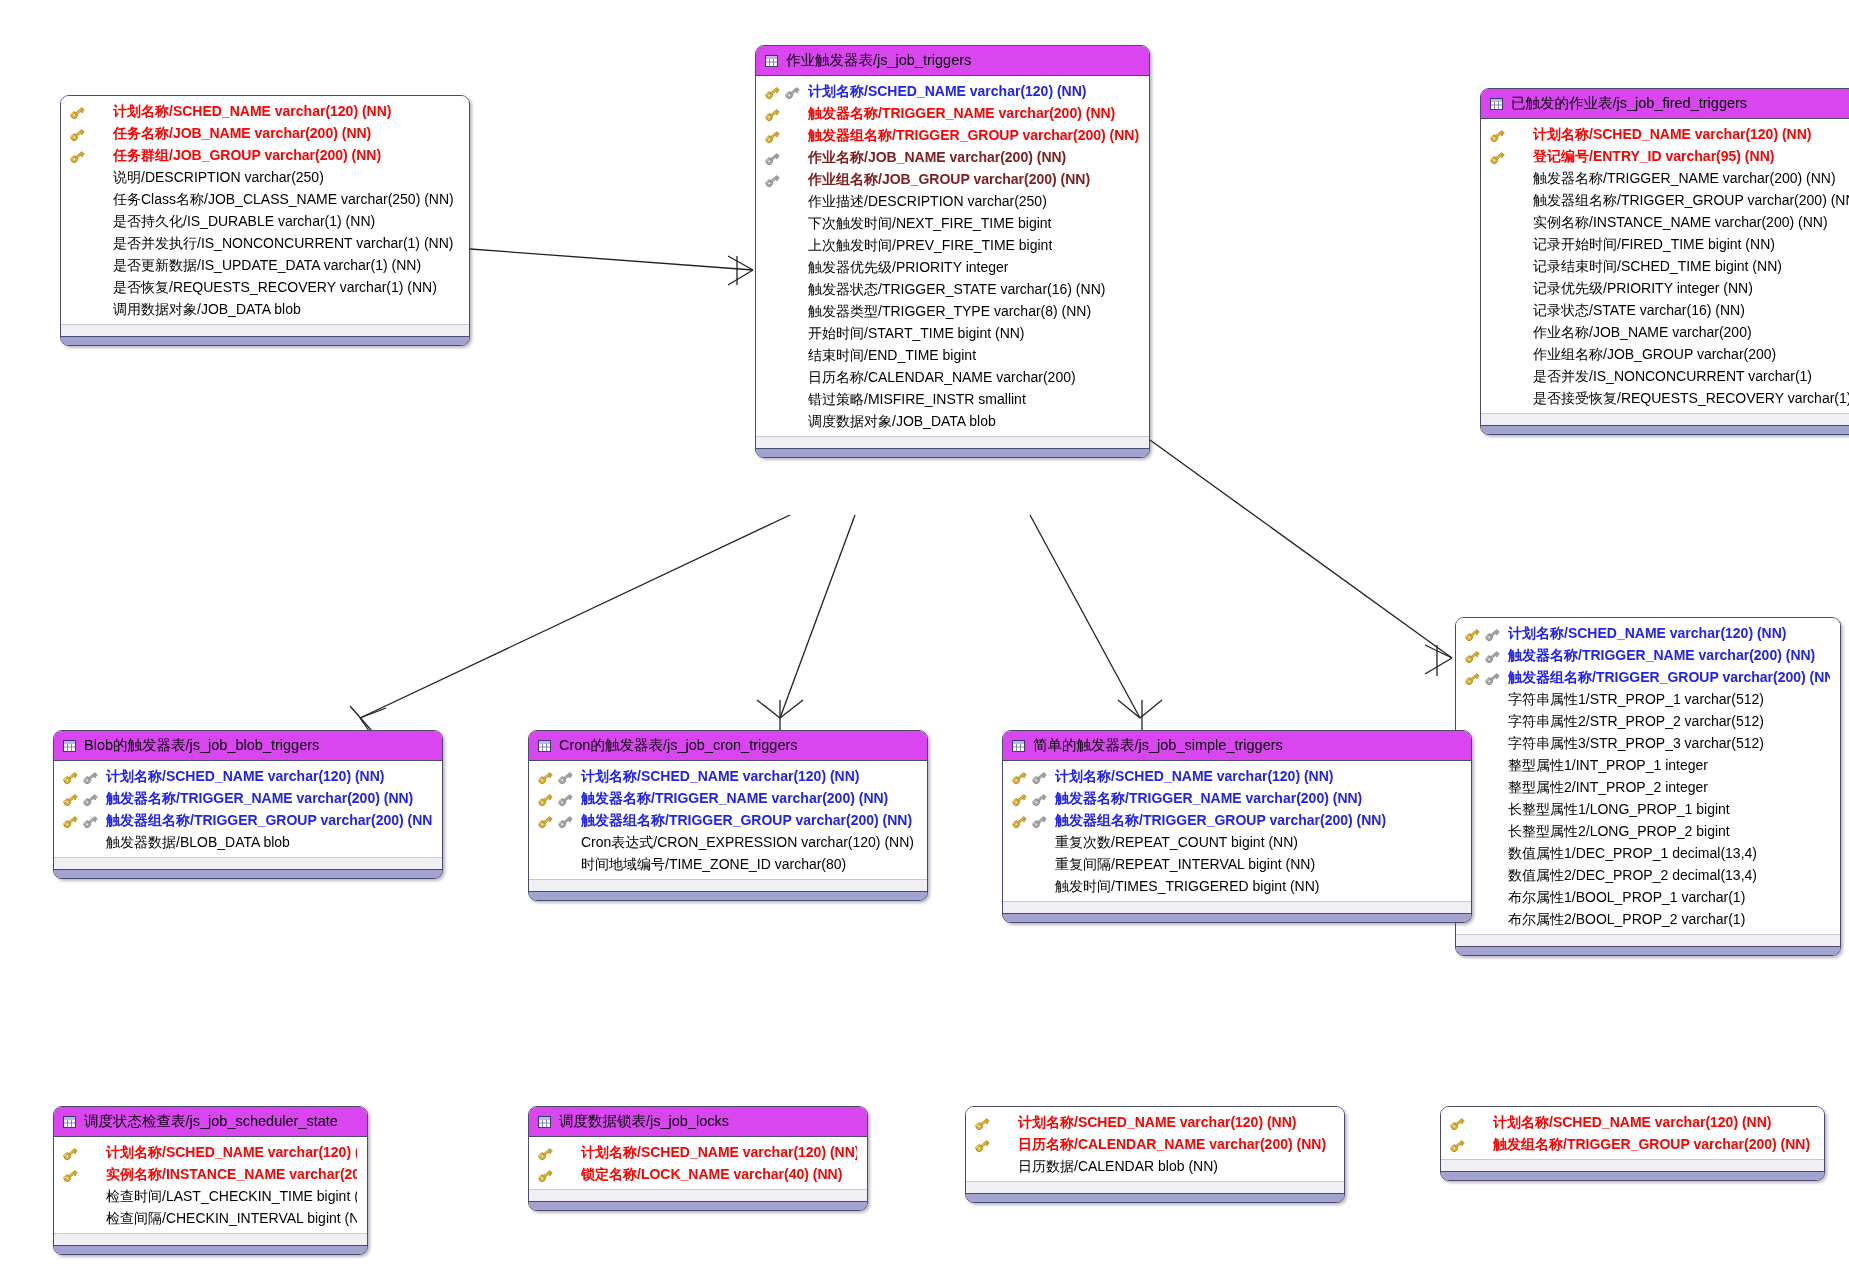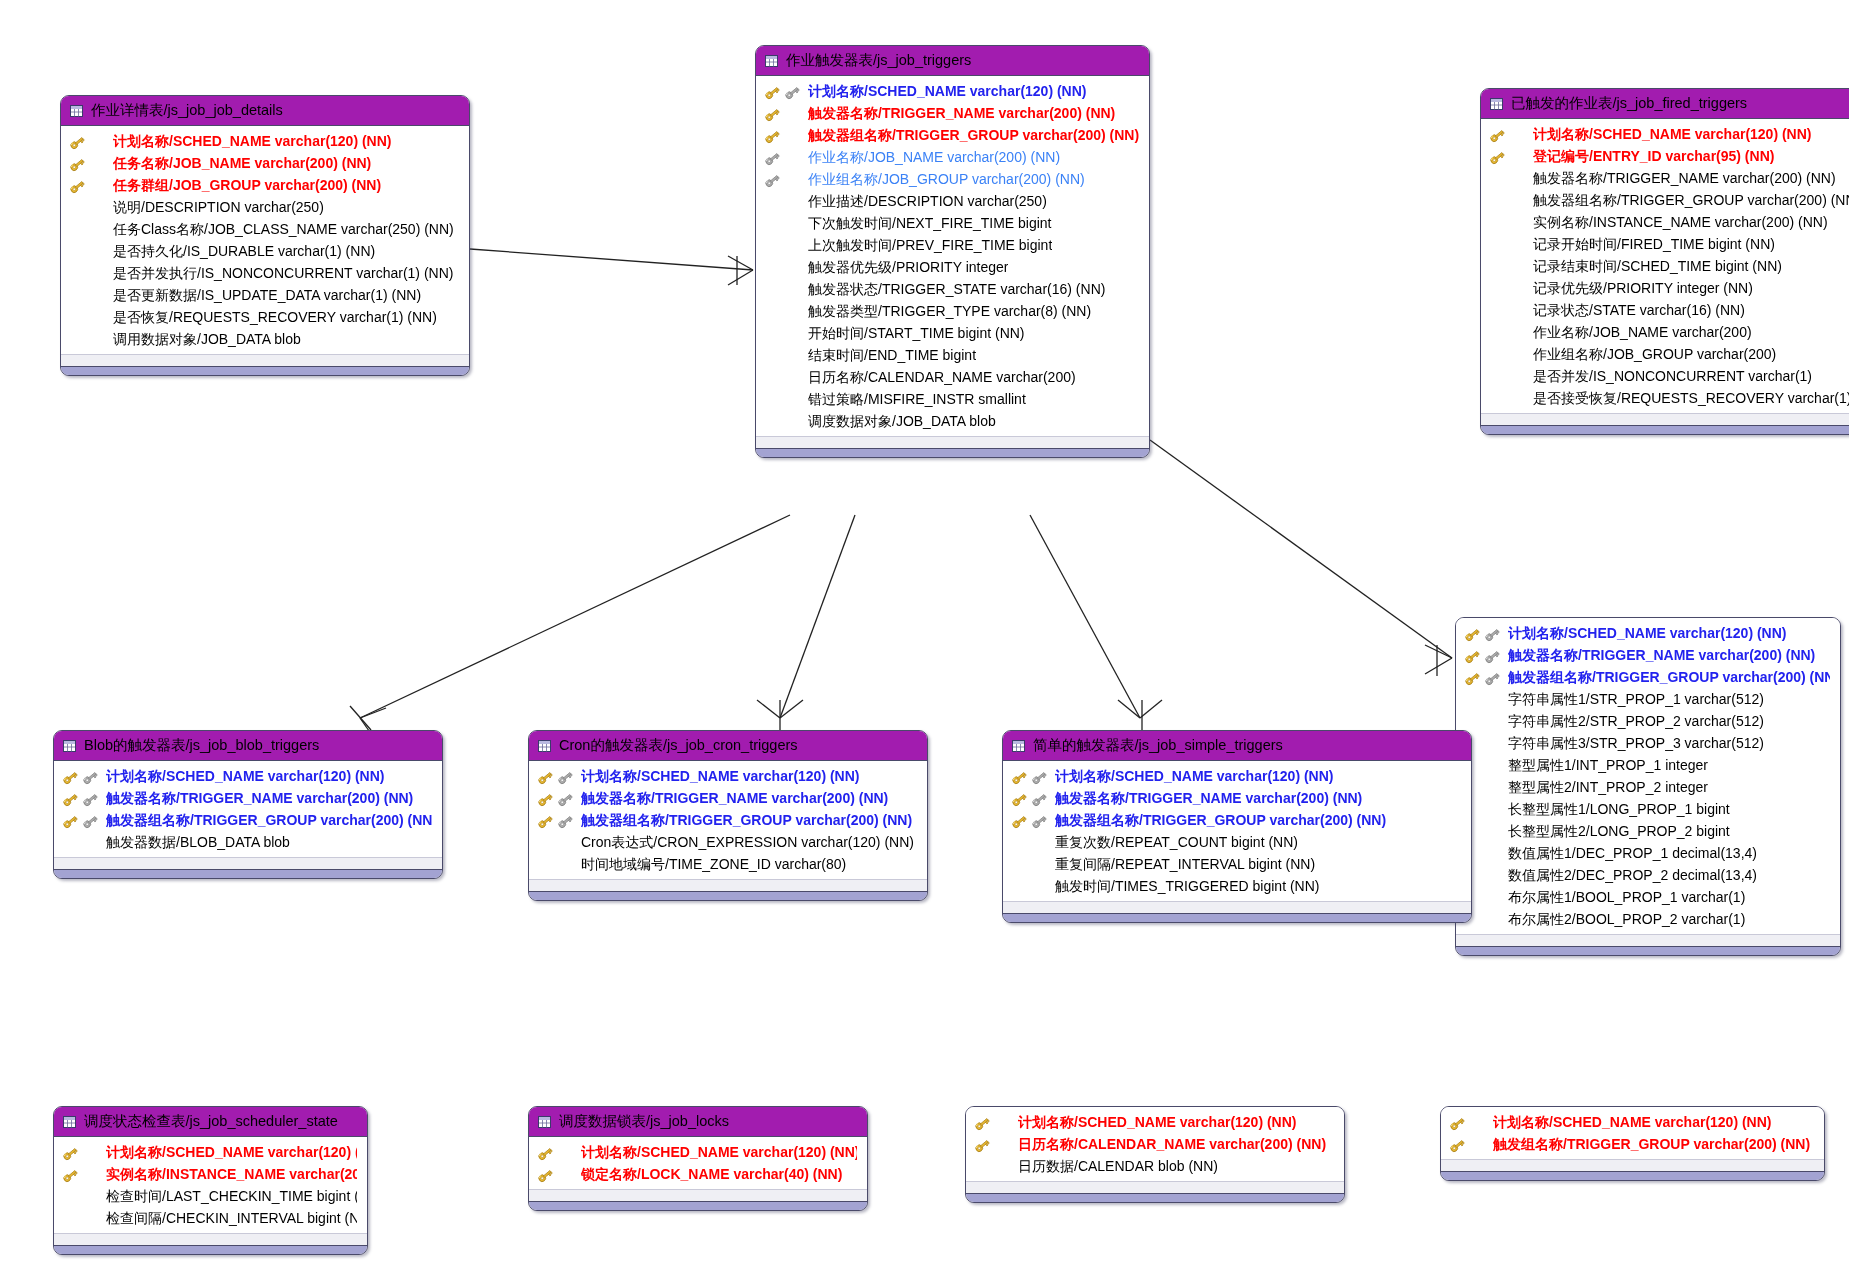--- a/index.html
+++ b/index.html
@@ -27,21 +27,21 @@
     border-radius:9px;
     background:#ffffff;
     box-shadow:2px 2px 3px rgba(80,80,110,.40);
     overflow:hidden;
     z-index:5;
   }
   .ent-head{
     display:flex;
     align-items:center;
     gap:8px;
-    background:#a21caf;
+    background:#d946ef;
     border-bottom:1px solid #4a4a6a;
     padding:5px 10px 5px 9px;
     font-size:14.5px;
     color:#000;
     white-space:nowrap;
   }
   .tbl-icon{
     flex:0 0 auto;
     width:13px;height:12px;
     position:relative;
@@ -72,21 +72,21 @@
     display:inline-block;
     flex:0 0 auto;
   }
   .key svg{display:block;}
   .aname{
     overflow:hidden;
     text-overflow:clip;
   }
   .c-red{color:#ff0000;font-weight:bold;}
   .c-blue{color:#2222ee;font-weight:bold;}
-  .c-green{color:#3b82f6;font-weight:normal;}
+  .c-green{color:#7f1d1d;font-weight:bold;}
   .c-black{color:#000000;font-weight:normal;}
   .ent-strip{
     height:11px;
     background:#efeff4;
     border-top:1px solid #c9c9d8;
   }
   .ent-foot{
     height:8px;
     background:#a3a3d2;
     border-top:1px solid #4a4a6a;
@@ -131,32 +131,20 @@
       <line x1="1150" y1="440" x2="1452" y2="658"></line>
       <g>
         <line x1="1452" y1="658" x2="1425" y2="645"></line>
         <line x1="1452" y1="658" x2="1425" y2="674"></line>
         <line x1="1437" y1="645" x2="1437" y2="676"></line>
       </g>
     </g>
   </svg>
 
 <div class="entity" style="left: 60px; top: 95px; width: 410px;">
-      <div class="ent-head">
-        <span class="tbl-icon">
-          <svg width="13" height="12" viewBox="0 0 13 12">
-            <rect x="0.5" y="0.5" width="12" height="11" fill="#ffffff" stroke="#3b3b6b"></rect>
-            <rect x="1" y="1" width="11" height="3" fill="#b9b9e0"></rect>
-            <line x1="1" y1="7" x2="12" y2="7" stroke="#6b6b9b" stroke-width="0.8"></line>
-            <line x1="4.5" y1="4" x2="4.5" y2="11.5" stroke="#6b6b9b" stroke-width="0.8"></line>
-            <line x1="8.5" y1="4" x2="8.5" y2="11.5" stroke="#6b6b9b" stroke-width="0.8"></line>
-          </svg>
-        </span>
-        <span>作业详情表/js_job_job_details</span>
-      </div>
       <div class="ent-body">
         <div class="attr">
           <span class="keys">
             <span class="key">
               <svg width="17" height="15" viewBox="0 0 17 15">
                 <g transform="rotate(-40 8.5 7.5)">
                   <circle cx="4.2" cy="7.5" r="3.3" fill="#e8b830" stroke="#a8801a" stroke-width="0.8"></circle>
                   <circle cx="4.2" cy="7.5" r="1.25" fill="#ffffff" stroke="#a8801a" stroke-width="0.5"></circle>
                   <rect x="6.6" y="6.5" width="8.4" height="2.1" fill="#e8b830" stroke="#a8801a" stroke-width="0.7"></rect>
                   <rect x="11.6" y="8.4" width="1.5" height="2.3" fill="#e8b830" stroke="#a8801a" stroke-width="0.6"></rect>

